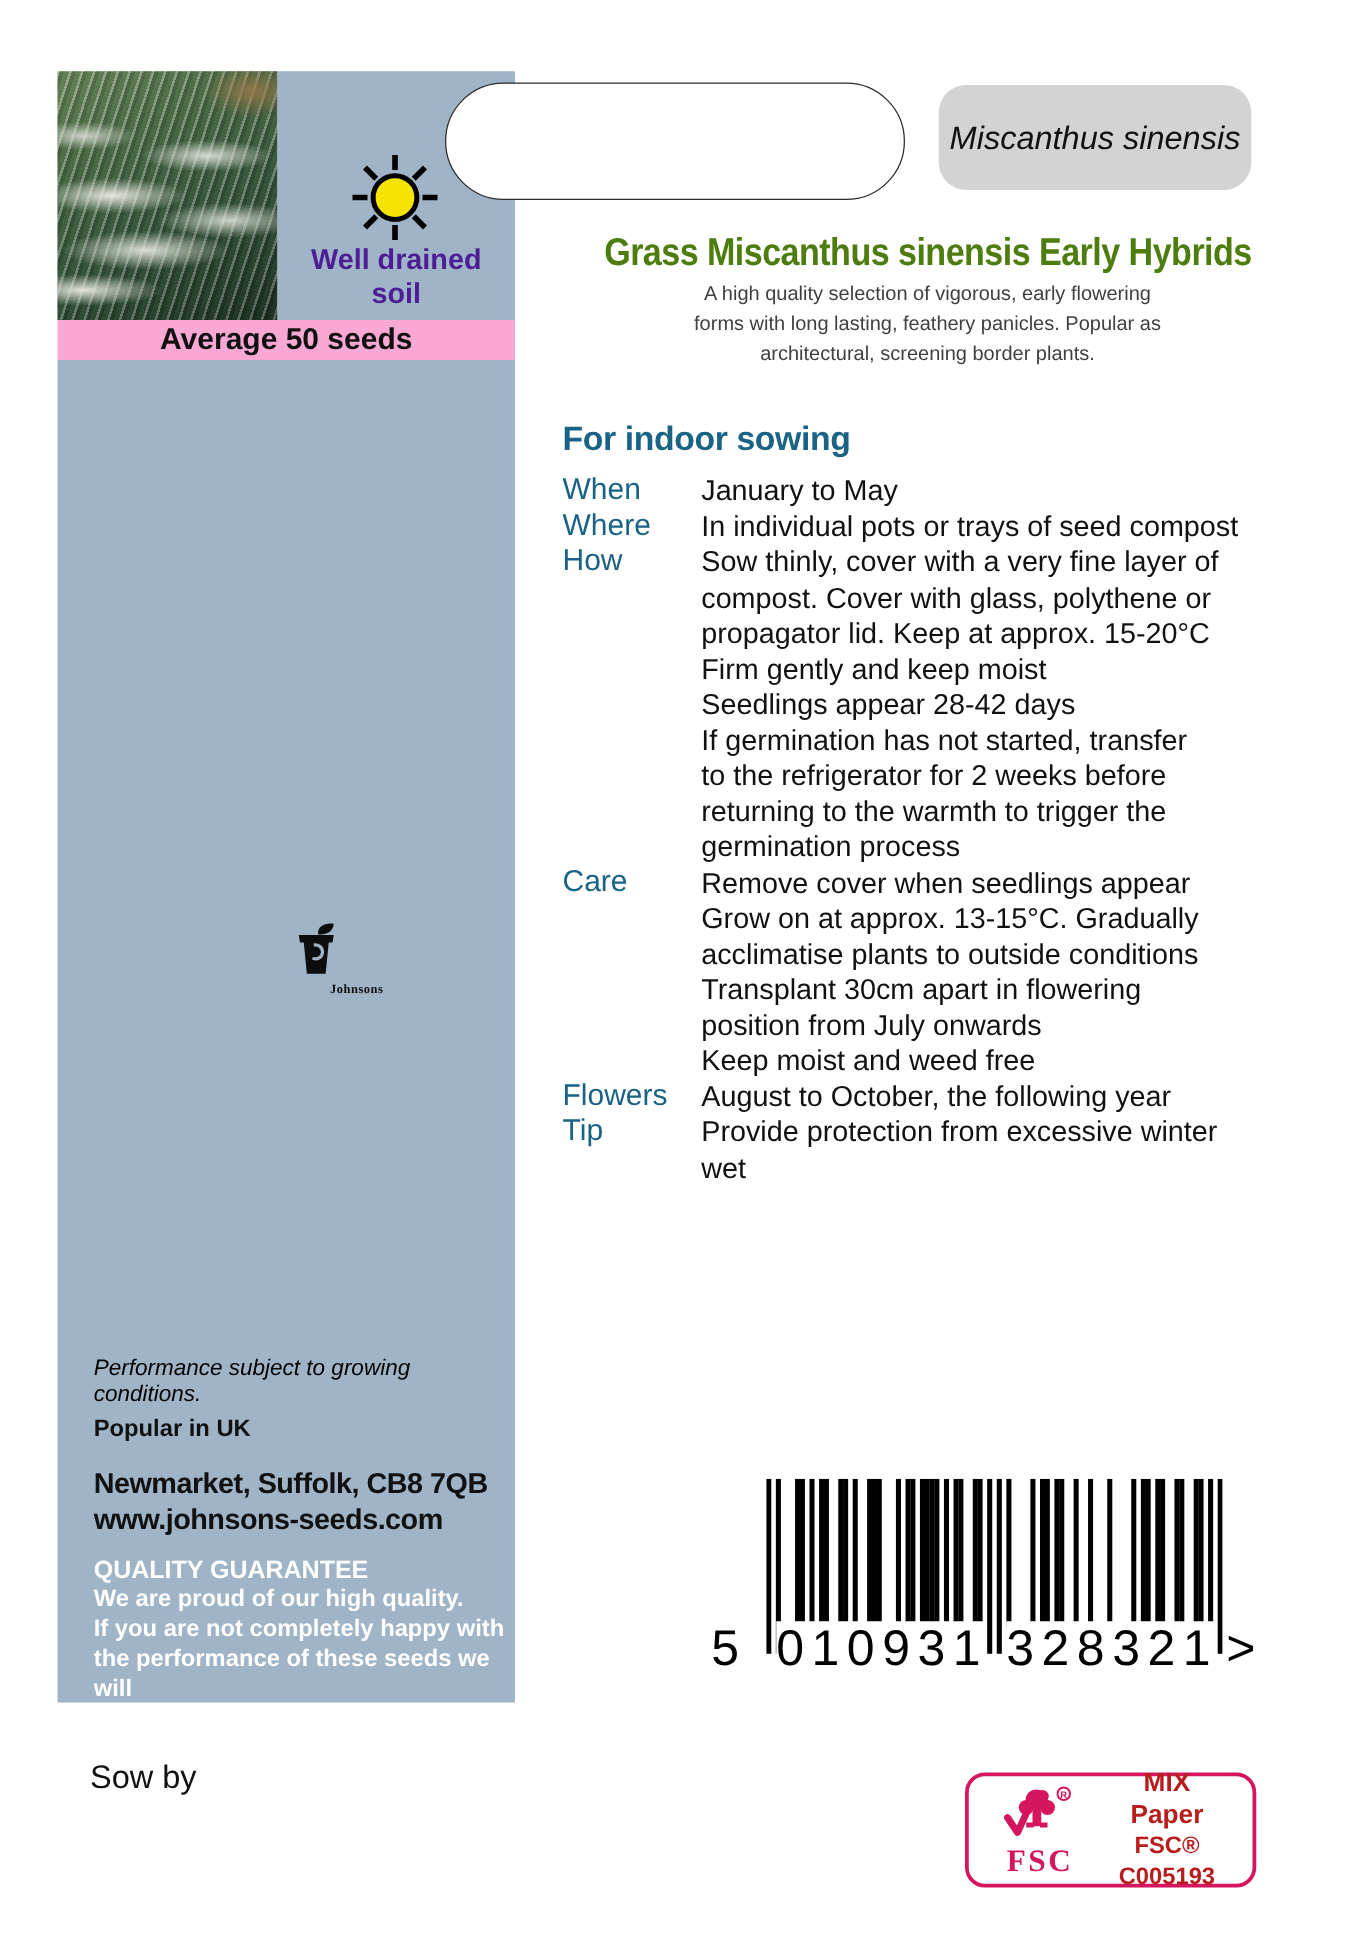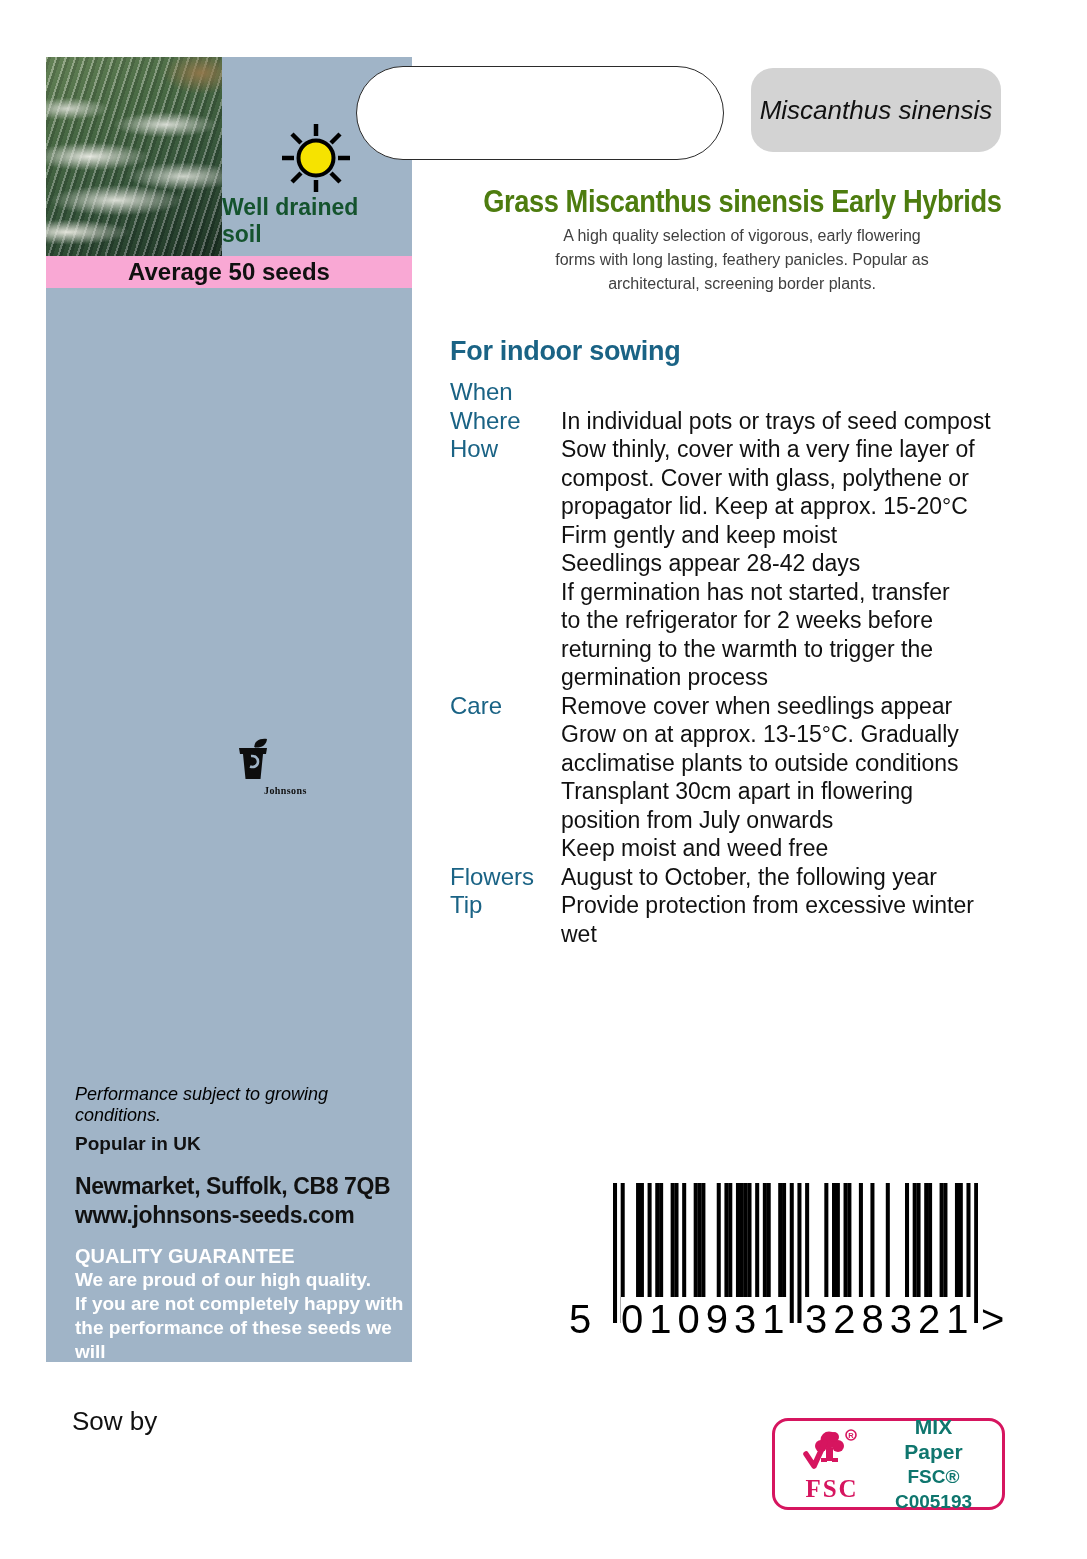--- a/index.html
+++ b/index.html
@@ -26,21 +26,21 @@
       radial-gradient(ellipse 60px 14px at 20% 80%, rgba(235,235,228,.95), rgba(235,235,228,0) 70%),
       radial-gradient(ellipse 70px 16px at 65% 62%, rgba(228,230,223,.95), rgba(228,230,223,0) 70%),
       radial-gradient(ellipse 55px 14px at 30% 45%, rgba(238,238,230,.9), rgba(238,238,230,0) 70%),
       radial-gradient(ellipse 50px 20px at 18% 12%, rgba(225,227,222,.85), rgba(225,227,222,0) 70%),
       radial-gradient(ellipse 40px 34px at 92% 10%, rgba(74,36,44,.95), rgba(74,36,44,0) 75%),
       repeating-linear-gradient(100deg, rgba(255,255,255,.25) 0 2px, rgba(20,40,25,.25) 2px 5px, rgba(60,100,60,.2) 5px 8px),
       linear-gradient(160deg,#5f7d52 0%,#44634150%,#2c4733 70%,#1b2f24 100%);}
 
   
   .soil-panel{left:222px;top:57px;width:190px;height:199px;background:#a0b4c7;}
-  .soil-label{left:0;right:0;bottom:8px;text-align:left;color:#14532d;font-weight:bold;
+  .soil-label{left:0;right:0;bottom:8px;text-align:center;color:#4c1d95;font-weight:bold;
               font-size:23px;line-height:27px;}
   .sun{left:58px;top:65px;}
   .seed-band{left:46px;top:256px;width:366px;height:32px;background:#f9a8d4;
              display:flex;align-items:center;justify-content:center;}
   .seed-band span{font-weight:bold;font-size:24px;color:#111;}
   .blue-col{left:46px;top:288px;width:366px;height:1074px;background:#a0b4c7;}
   .hang-hole{left:356px;top:66px;width:366px;height:92px;background:#fff;
              border:1.6px solid #2b2b2b;border-radius:48px;z-index:5;}
   .variety-tag{left:751px;top:68px;width:250px;height:84px;background:#d3d3d3;border-radius:22px;
                display:flex;align-items:center;justify-content:center;text-align:right;}
@@ -79,21 +79,21 @@
   .bc-g2{left:192px;width:166px;letter-spacing:6px;background:#fff;text-align:center;}
   .bc-end{left:368px;}
 
   
   .sow-by{left:72px;top:1406px;font-size:26px;color:#111;}
   .fsc-box{left:772px;top:1418px;width:233px;height:92px;border:3px solid #d6155f;border-radius:16px;
            box-sizing:border-box;display:flex;align-items:center;padding:6px 10px 6px 14px;}
   .fsc-left{width:86px;flex:none;text-align:center;}
   .fsc-word{font-family:"Liberation Serif","DejaVu Serif",serif;font-weight:bold;font-size:25px;
             letter-spacing:2px;color:#d6155f;line-height:22px;}
-  .fsc-right{flex:1;text-align:center;color:#0f766e;font-weight:bold;}
+  .fsc-right{flex:1;text-align:center;color:#b91c1c;font-weight:bold;}
   .fsc-mix{font-size:21px;line-height:25px;}
   .fsc-paper{font-size:21px;line-height:25px;}
   .fsc-code{font-size:19px;line-height:25px;}
 </style>
 </head>
 <body>
 
 <div class="page">
 
   <div class="abs photo-main"></div>
@@ -156,20 +156,21 @@
     <span class="title-inner">Grass Miscanthus sinensis Early Hybrids</span>
   </div>
   <div class="abs desc pre">A high quality selection of vigorous, early flowering
 forms with long lasting, feathery panicles. Popular as
 architectural, screening border plants.</div>
   <div class="abs sow-head">For indoor sowing</div>
 
   <div class="abs rows">
     <div class="row">
       <div class="lbl">When</div>
+      <div class="val pre">January to May</div>
     </div>
     <div class="row">
       <div class="lbl">Where</div>
       <div class="val pre">In individual pots or trays of seed compost</div>
     </div>
     <div class="row">
       <div class="lbl">How</div>
       <div class="val pre">Sow thinly, cover with a very fine layer of
 compost. Cover with glass, polythene or
 propagator lid. Keep at approx. 15-20°C

